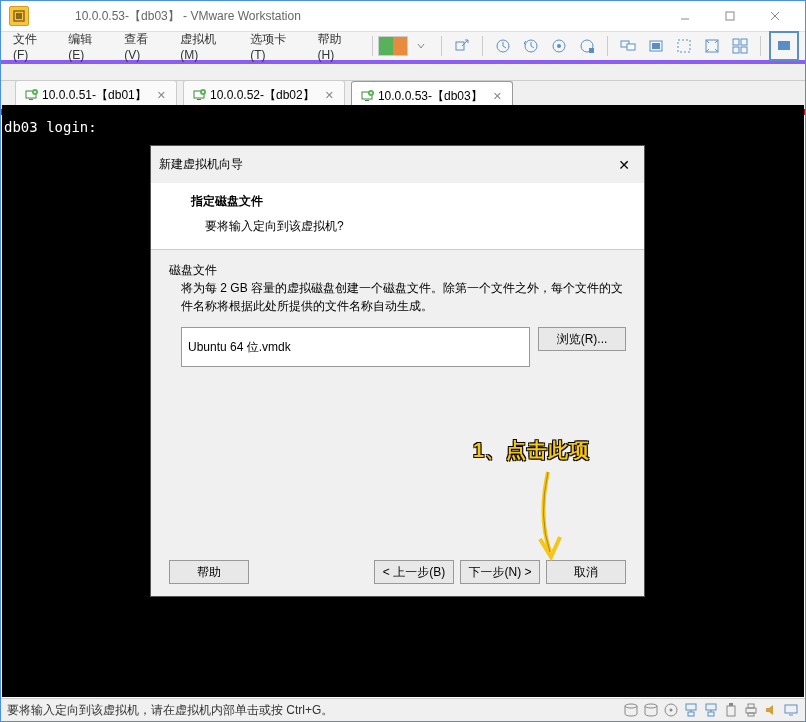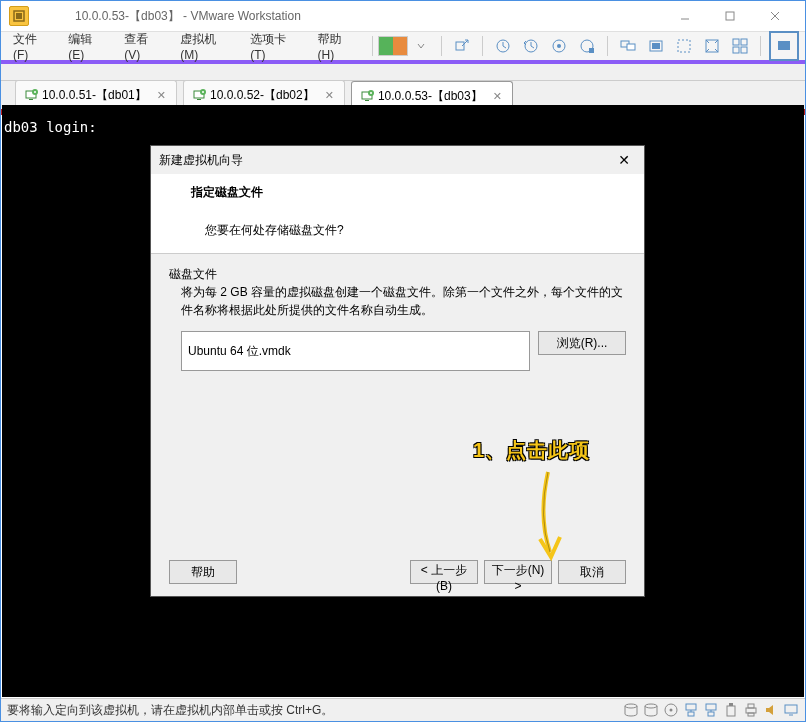--- a/index.html
+++ b/index.html
@@ -25,34 +25,34 @@
     .tab.active { background: #fff; border-color: #999; position: relative; top: 1px; }
     .tab .vmicon { width: 14px; height: 14px; margin-right: 4px; color: #3a8a3a; }
     .tab .tablabel { margin-right: 8px; }
     .tab .close { color: #888; font-size: 11px; padding: 0 2px; }
     .console { background: #000; position: absolute; top: 104px; left: 1px; right: 1px; bottom: 24px; color: #fff; font-family: monospace; font-size: 14px; padding: 14px 2px; }
     .statusbar { position: absolute; bottom: 0; left: 0; right: 0; height: 22px; background: #f0f0f0; border-top: 1px solid #ccc; display: flex; align-items: center; padding: 0 6px; font-size: 12px; color: #333; }
     .statusbar .statusmsg { flex: 1; }
     .statusbar .sicons { display: flex; gap: 4px; align-items: center; }
     .statusbar .sicon { width: 16px; height: 16px; color: #888; }
     .dialog { position: absolute; top: 144px; left: 149px; width: 493px; height: 450px; background: #f0f0f0; border: 1px solid #555; box-shadow: 2px 2px 6px rgba(0,0,0,0.4); }
-    .dialog .dlgtitle { height: 28px; display: flex; align-items: center; padding: 0 8px; font-size: 12px; }
+    .dialog .dlgtitle { height: 37px; display: flex; align-items: center; padding: 0 8px; font-size: 12px; }
     .dialog .dlgtitle .dlgtitletext { flex: 1; }
     .dialog .dlgtitle .dlgclose { font-size: 14px; padding: 2px 6px; }
     .dialog .dlghdr { background: #fff; padding: 10px 18px 14px 40px; border-bottom: 1px solid #ccc; }
-    .dialog .dlghdr .h1 { font-weight: bold; font-size: 12px; margin-bottom: 21px; }
+    .dialog .dlghdr .h1 { font-weight: bold; font-size: 12px; margin-bottom: 8px; }
     .dialog .dlghdr .h2 { font-size: 12px; padding-left: 14px; }
     .dialog .dlgbody { padding: 12px 18px; }
     .dialog .grouplabel { font-size: 12px; }
     .dialog .grouptext { font-size: 12px; line-height: 1.5; padding-left: 12px; margin-bottom: 12px; }
     .dialog .filerow { display: flex; gap: 8px; padding-left: 12px; }
     .dialog .fileinput { flex: 1; height: 22px; border: 1px solid #999; padding: 8px 6px; font-size: 12px; background: #fff; }
     .dialog .browsebtn { width: 88px; height: 24px; background: #e8e8e8; border: 1px solid #999; font-size: 12px; }
     .dialog .dlgbtns { position: absolute; bottom: 12px; left: 18px; right: 18px; display: flex; }
-    .dialog .dlgbtn { width: 68px; height: 24px; background: #e8e8e8; border: 1px solid #999; font-size: 12px; margin-top: 36px; }
+    .dialog .dlgbtn { width: 80px; height: 24px; background: #e8e8e8; border: 1px solid #999; font-size: 12px; margin-top: 36px; }
     .dialog .dlgbtn.help { margin-right: auto; }
     .dialog .dlgbtn + .dlgbtn { margin-left: 6px; }
     .annotation { position: absolute; top: 436px; left: 472px; pointer-events: none; }
     .annotation .annotext { color: #f5c518; font-weight: bold; font-size: 20px; text-shadow: -1px -1px 0 #000, 1px -1px 0 #000, -1px 1px 0 #000, 1px 1px 0 #000; letter-spacing: 1px; }
     .annotation .arrow { position: absolute; top: 30px; left: 55px; }
     svg { display: block; }
   </style>
 </head>
 <body>
 
@@ -225,21 +225,21 @@
     <div>db03 login:</div>
   </div>
 
   <div class="dialog">
     <div class="dlgtitle">
       <span class="dlgtitletext">新建虚拟机向导</span>
       <span class="dlgclose">✕</span>
     </div>
     <div class="dlghdr">
       <div class="h1">指定磁盘文件</div>
-      <div class="h2">您要在何处存储磁盘文件?</div>
+      <div class="h2">要将输入定向到该虚拟机?</div>
     </div>
     <div class="dlgbody">
       <div class="grouplabel">磁盘文件</div>
       <div class="grouptext">将为每 2 GB 容量的虚拟磁盘创建一个磁盘文件。除第一个文件之外，每个文件的文件名称将根据此处所提供的文件名称自动生成。</div>
       <div class="filerow">
         <input class="fileinput" value="Ubuntu 64 位.vmdk" style="">
         <button class="browsebtn">浏览(R)...</button>
       </div>
     </div>
     <div class="dlgbtns">

